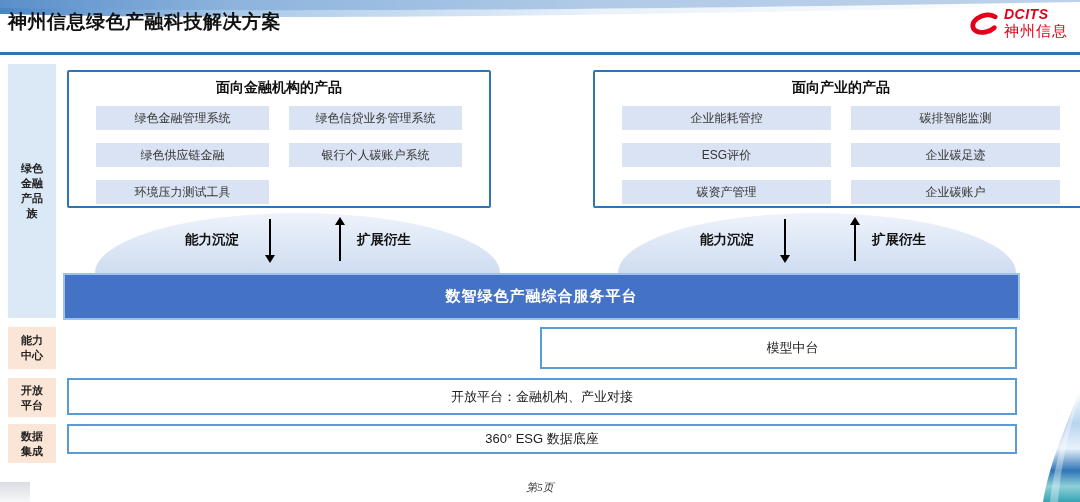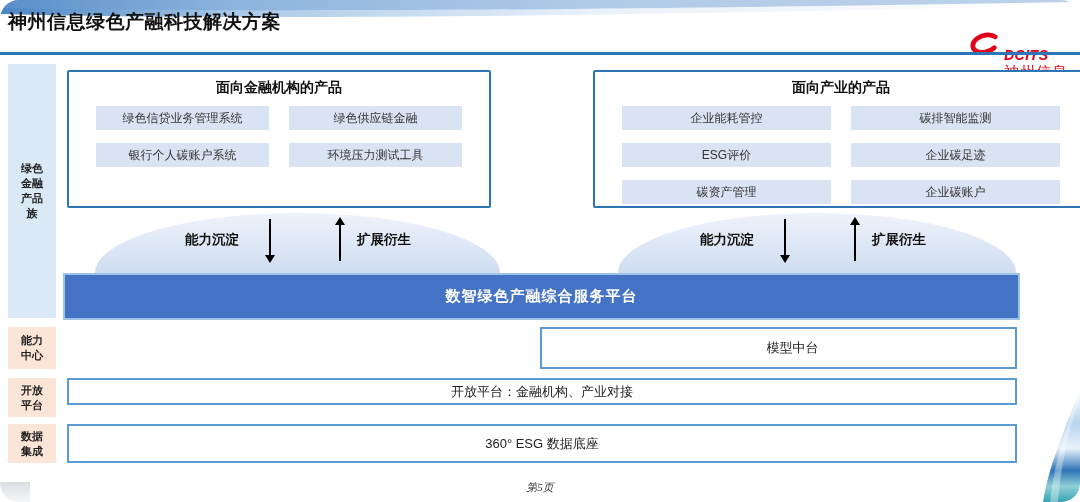--- a/index.html
+++ b/index.html
@@ -1,26 +1,26 @@
 <!DOCTYPE html>
 <html><head>
 <meta charset="utf-8">
 <style>
   html,body{margin:0;padding:0;background:#fff;}
   .page{
     position:relative;width:1080px;height:502px;overflow:hidden;background:#fff;
-    font-family:"Liberation Sans","DejaVu Sans",sans-serif;color:#1f1f1f;border-radius:19px;
+    font-family:"Liberation Sans","DejaVu Sans",sans-serif;color:#1f1f1f;
   }
   
   .top-swoosh{position:absolute;left:0;top:0;width:1080px;height:26px;}
   .slide-title{position:absolute;left:8px;top:9px;font-size:19px;font-weight:bold;color:#111;letter-spacing:.5px;}
   .header-line{position:absolute;left:0;right:0;top:52px;height:3px;background:#2e75b6;}
   .logo{position:absolute;right:12px;top:7px;display:flex;align-items:center;gap:4px;}
   .logo-text{display:flex;flex-direction:column;line-height:1;}
-  .brand{color:#e2001a;font-weight:bold;font-style:italic;font-size:14px;letter-spacing:.5px;margin-top:41px;}
+  .brand{color:#e2001a;font-weight:bold;font-style:italic;font-size:14px;letter-spacing:.5px;}
   .brand-cn{color:#e2001a;font-size:15px;margin-top:2px;letter-spacing:1px;}
   
   .side{position:absolute;left:8px;width:48px;display:flex;align-items:center;justify-content:center;
         font-weight:bold;font-size:11px;color:#222;border-radius:1px;}
   .side .wrap{width:2.15em;word-break:break-all;line-height:1.35;text-align:center;}
   .side-blue{background:#dbe9f7;}
   .side-peach{background:#fbe5d6;}
   
   .pbox{position:absolute;top:70px;height:138px;background:#fff;border:2px solid #2e75b6;border-radius:2px;box-sizing:border-box;}
   .pbox-title{text-align:center;font-weight:bold;font-size:14px;margin-top:7px;color:#111;}
@@ -95,20 +95,21 @@
   <div class="side side-peach" style="top:378px;height:39px;">
     <div class="wrap">开放平台</div>
   </div>
   <div class="side side-peach" style="top:424px;height:39px;">
     <div class="wrap">数据集成</div>
   </div>
 
   <div class="pbox" style="left:67px;width:424px;">
     <div class="pbox-title">面向金融机构的产品</div>
     <div class="pbox-grid">
+      <div class="chip">绿色金融管理系统</div>
       <div class="chip">绿色信贷业务管理系统</div>
       <div class="chip">绿色供应链金融</div>
       <div class="chip">银行个人碳账户系统</div>
       <div class="chip">环境压力测试工具</div>
     </div>
   </div>
 
   <div class="pbox" style="left:593px;width:496px;">
     <div class="pbox-title">面向产业的产品</div>
     <div class="pbox-grid">
@@ -155,23 +156,23 @@
     <span class="gap-c"></span>
     <span class="flow-label">扩展衍生</span>
   </div>
 
   <div class="banner">
     <span>数智绿色产融综合服务平台</span>
   </div>
 
   <div class="wbox" style="left:540px;top:327px;width:477px;height:42px;padding-left:28px;">模型中台</div>
 
-  <div class="wbox" style="left:67px;top:378px;width:950px;height:27px;">开放平台：金融机构、产业对接</div>
+  <div class="wbox" style="left:67px;top:378px;width:950px;height:37px;">开放平台：金融机构、产业对接</div>
 
-  <div class="wbox" style="left:67px;top:424px;width:950px;height:39px;">360° ESG 数据底座</div>
+  <div class="wbox" style="left:67px;top:424px;width:950px;height:30px;">360° ESG 数据底座</div>
 
   <div class="page-num">第5页</div>
   <div class="bl-deco"></div>
 
   <svg class="br-swoosh" width="52" height="112" viewBox="0 0 52 112">
     <defs>
       <linearGradient id="gbr" x1="0" y1="0" x2="0" y2="1">
         <stop offset="0" stop-color="#ffffff"></stop>
         <stop offset="0.30" stop-color="#b8d4ee"></stop>
         <stop offset="0.52" stop-color="#e9f2fb"></stop>

